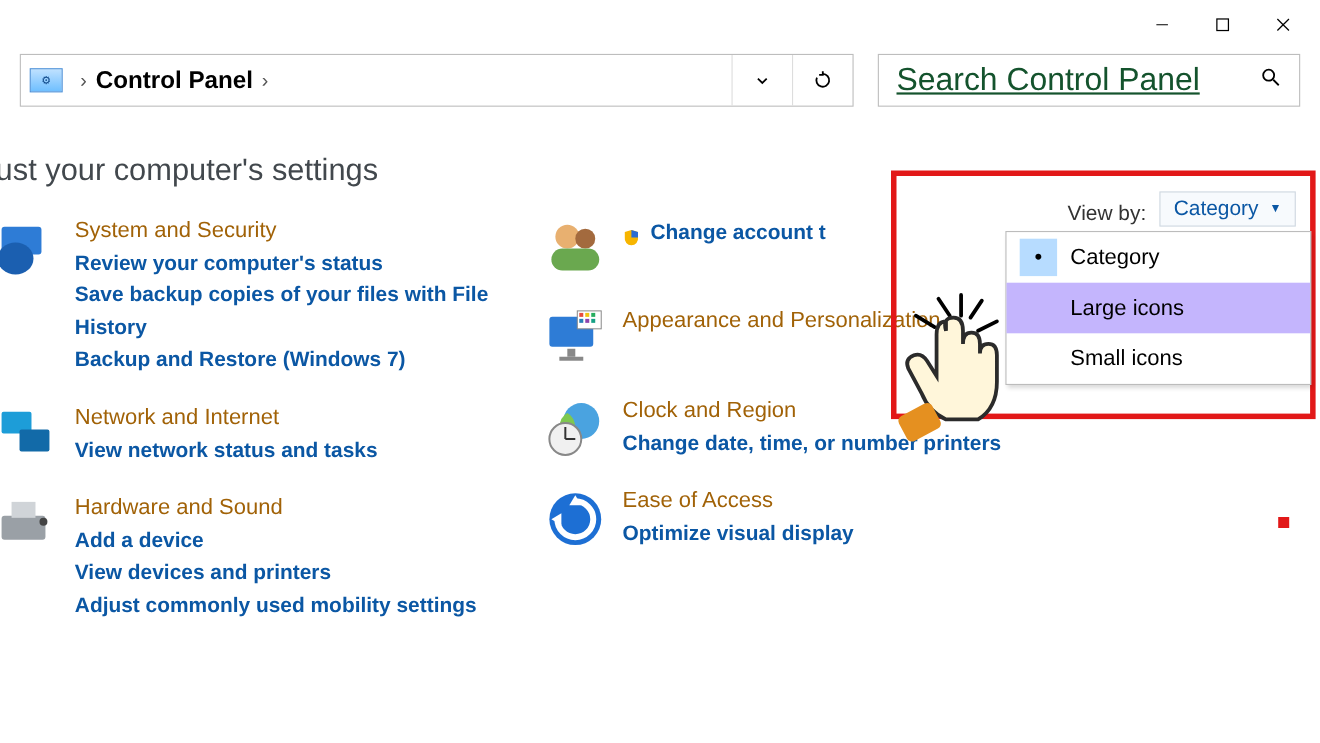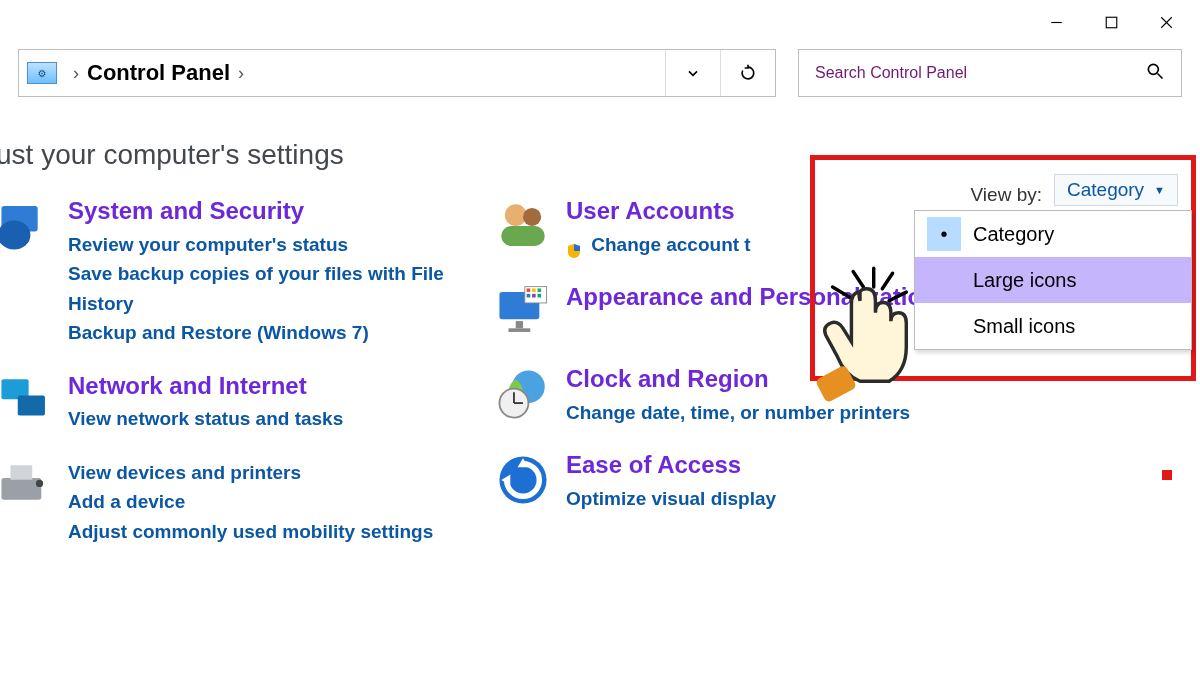--- a/index.html
+++ b/index.html
@@ -68,21 +68,21 @@
 
   .search-bar {
     width: 384px;
     border: 1px solid #bdbdbd;
     display:flex;
     align-items:center;
     justify-content: space-between;
     padding: 0 16px;
     height: 48px;
   }
-  .search-bar .placeholder { color:#701a75; font-size: 16px; }
+  .search-bar .placeholder { color:#14532d; font-size: 29px; text-decoration: underline; }
   .search-bar .mag { font-size:20px; color:#333; }
 
   
   .main {
     position: relative;
     padding: 36px 0 0 0;
   }
   .heading {
     font-size: 28px;
     color:#42484d;
@@ -104,25 +104,24 @@
     gap: 14px;
     margin-bottom: 24px;
   }
   .cat-icon {
     width: 58px; height:58px;
     flex-shrink:0;
     position:relative;
   }
   .cat-body { }
   .cat-title {
-    color:#6d28d9;
-    font-size: 24px;
+    color:#a16207;
+    font-size: 20px;
     line-height: 1.2;
     margin-bottom: 4px;
-    font-weight: bold;
   }
   .cat-link {
     color:#0b57a4;
     font-size: 19px;
     line-height: 1.55;
     display:block;
     cursor:pointer;
     font-weight:bold;
   }
 
@@ -288,38 +287,38 @@
 
       <div class="category">
         <div class="cat-icon ic-hw">
           <svg viewBox="0 0 64 64">
               <rect x="6" y="22" width="44" height="24" rx="3" fill="#9aa0a6"></rect>
               <rect x="16" y="8" width="24" height="16" fill="#d0d4d8"></rect>
               <circle cx="48" cy="28" r="4" fill="#444"></circle>
             </svg>
         </div>
         <div class="cat-body">
+          <div class="cat-title">Hardware and Sound</div>
+          <span class="cat-link">Add a device</span>
           <span class="cat-link">View devices and printers</span>
-          <span class="cat-link">Add a device</span>
           <span class="cat-link">Adjust commonly used mobility settings</span>
         </div>
       </div>
     </div>
 
     <div class="col-right">
       <div class="category">
         <div class="cat-icon ic-users">
           <svg viewBox="0 0 64 64">
               <circle cx="24" cy="20" r="12" fill="#e8b070"></circle>
               <circle cx="42" cy="22" r="10" fill="#a36a3e"></circle>
               <rect x="8" y="32" width="48" height="22" rx="11" fill="#6aa84f"></rect>
             </svg>
         </div>
         <div class="cat-body">
-          <div class="cat-title">User Accounts</div>
           <span class="cat-link">
             <span style="display:inline-block;width:16px;height:16px;vertical-align:middle;margin-right:4px">
               <svg viewBox="0 0 16 16">
                   <path d="M8 1 L14 3 V8 A6 6 0 0 1 8 15 A6 6 0 0 1 2 8 V3 Z" fill="#f7b500"></path>
                   <path d="M8 1 L14 3 V8 H8 Z" fill="#2a6cd4"></path>
                 </svg>
             </span>
             <span>Change account t</span>
           </span>
         </div>

